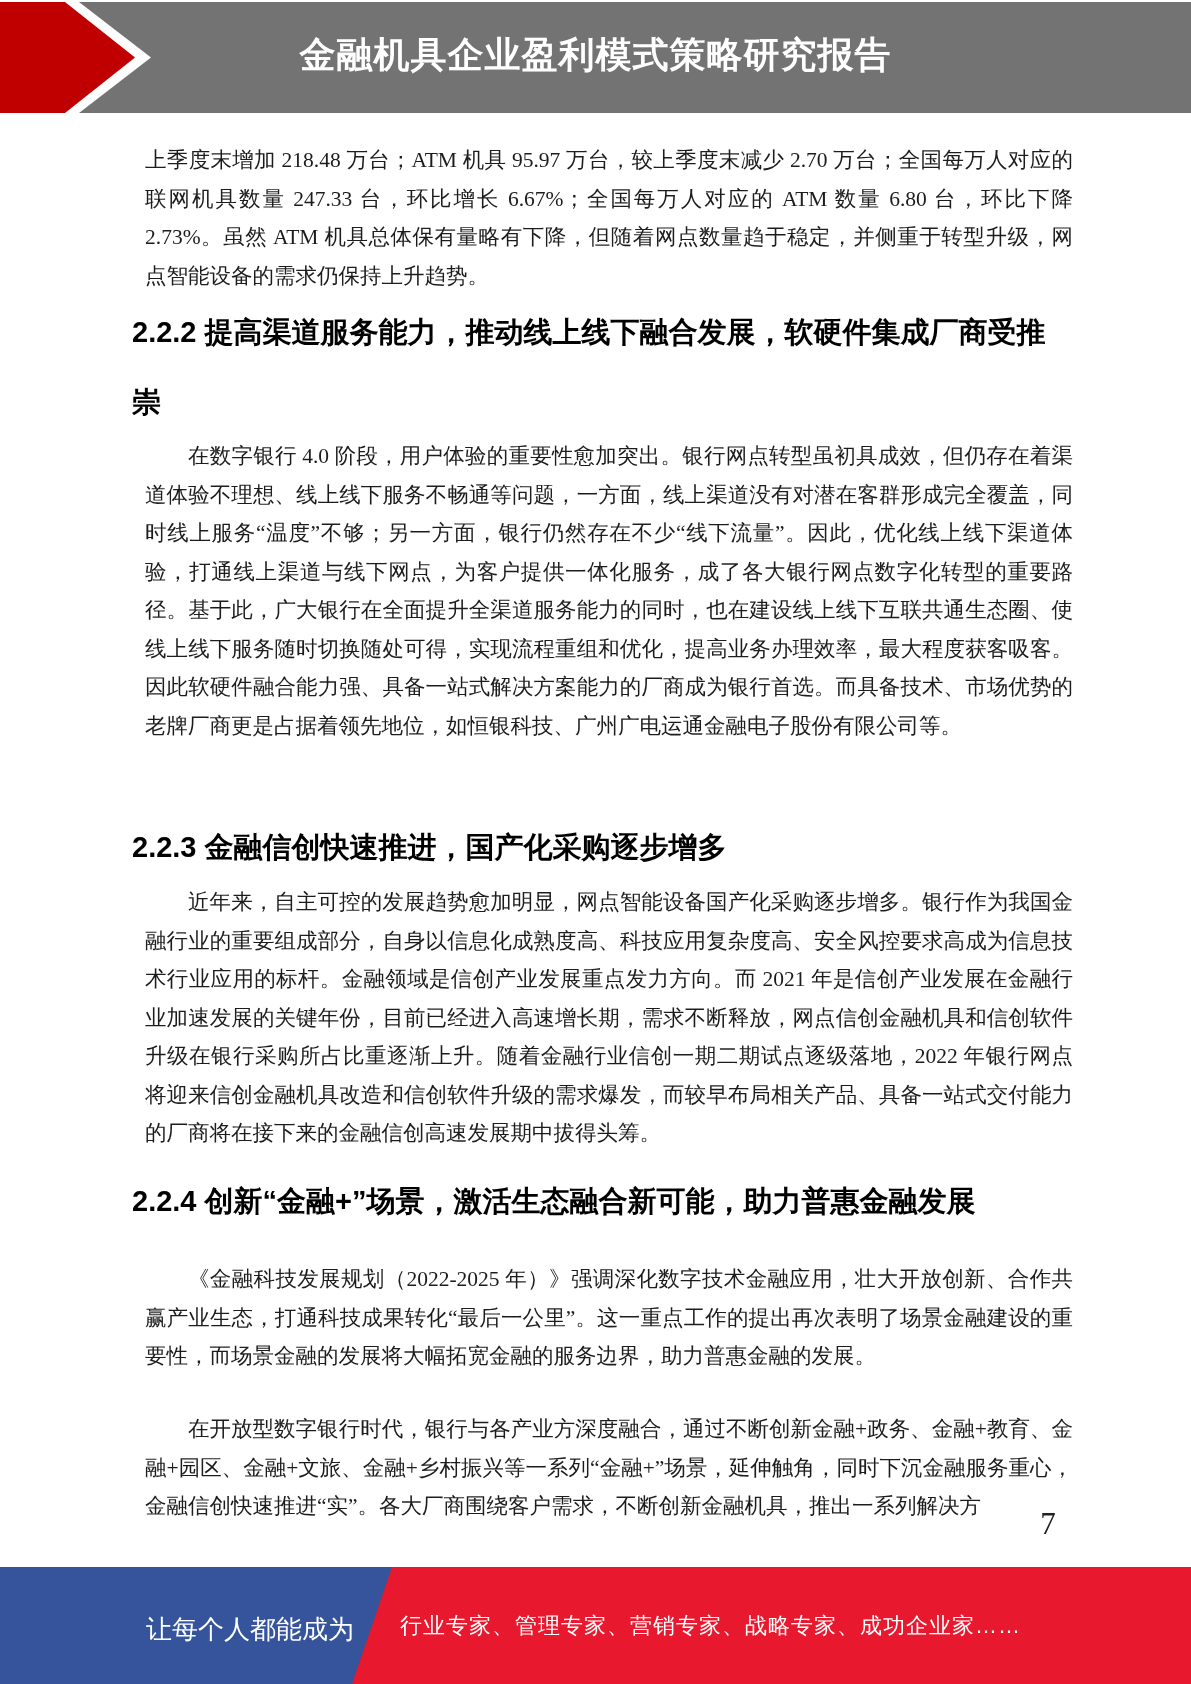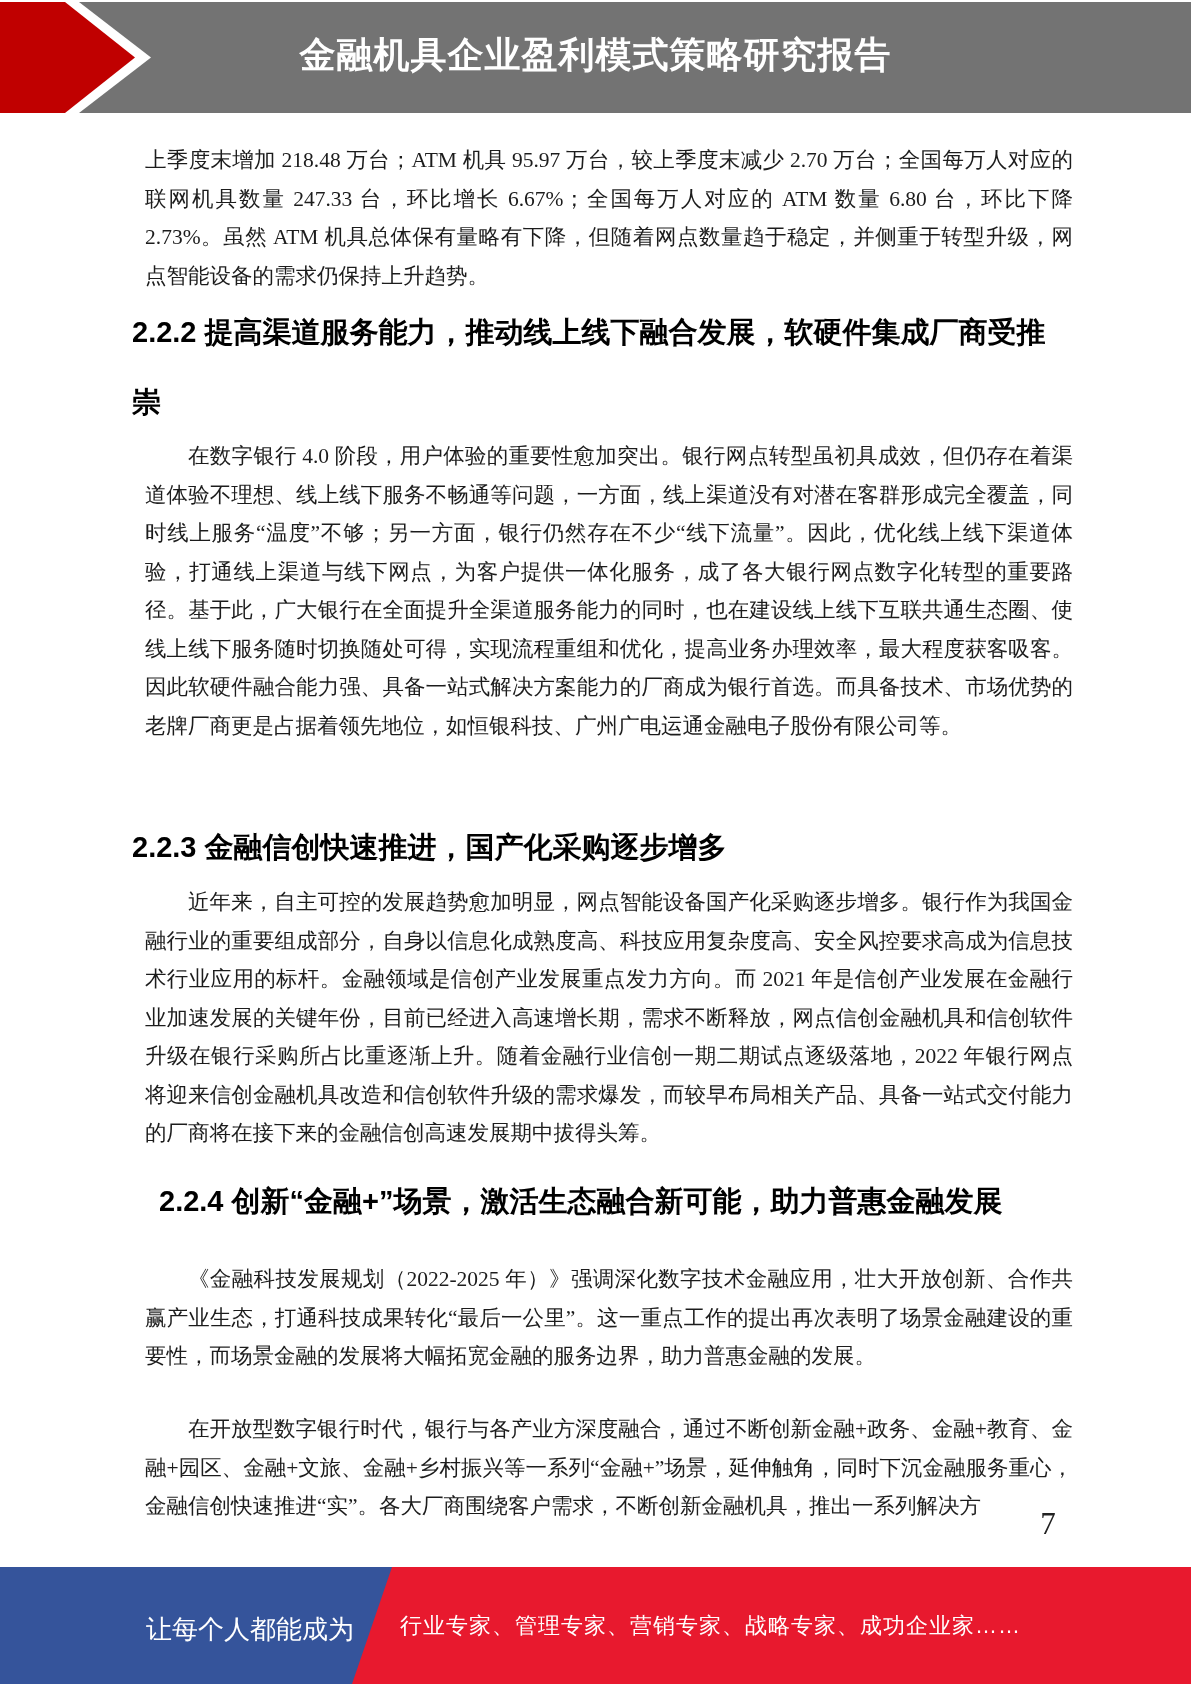--- a/index.html
+++ b/index.html
@@ -64,21 +64,21 @@
     line-height: 70px;
     color: #000000;
     text-align: left;
   }
 
   .p-intro { top: 128px; }
   .h-222  { top: 297px; }
   .p-222  { top: 424px; }
   .h-223  { top: 785px; margin-top: 27px; }
   .p-223  { top: 870px; }
-  .h-224  { top: 1166px; margin-left: 27px; }
+  .h-224  { top: 1166px; }
   .p-224a { top: 1247px; }
   .p-224b { top: 1397px; }
 
   .page-number {
     position: absolute;
     left: 1026px;
     top: 1506px;
     width: 44px;
     text-align: center;
     font-size: 31px;

